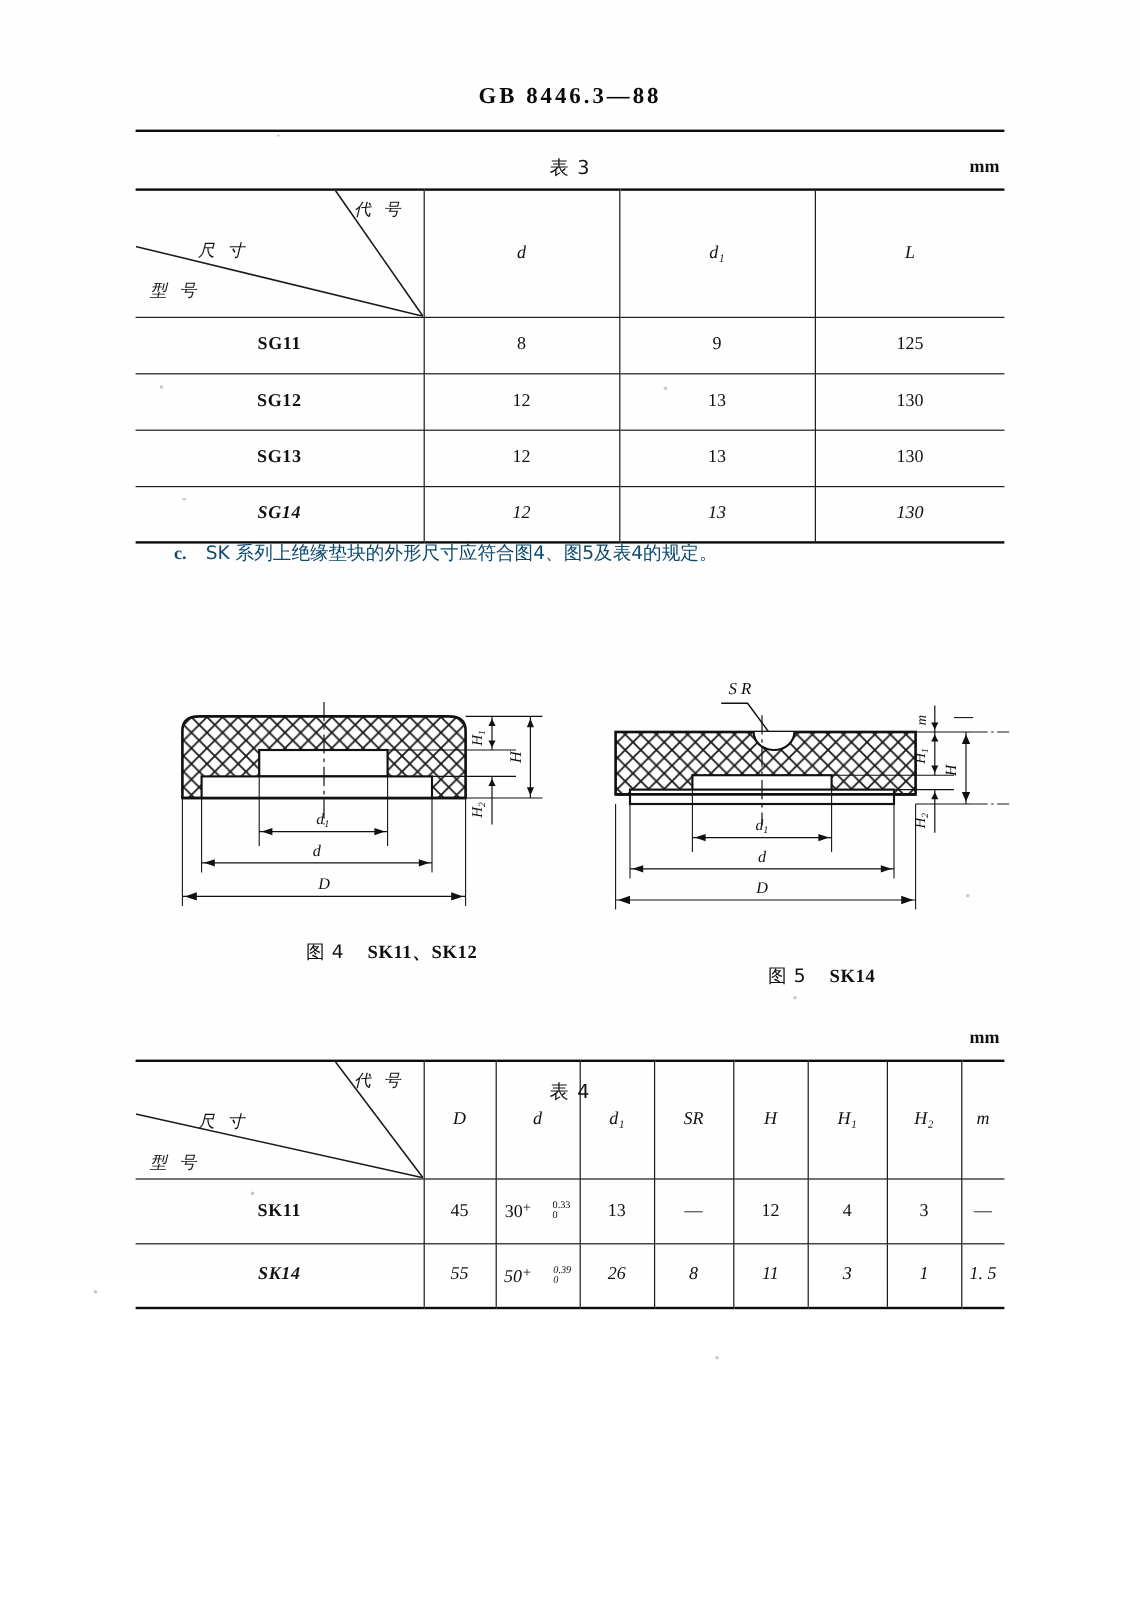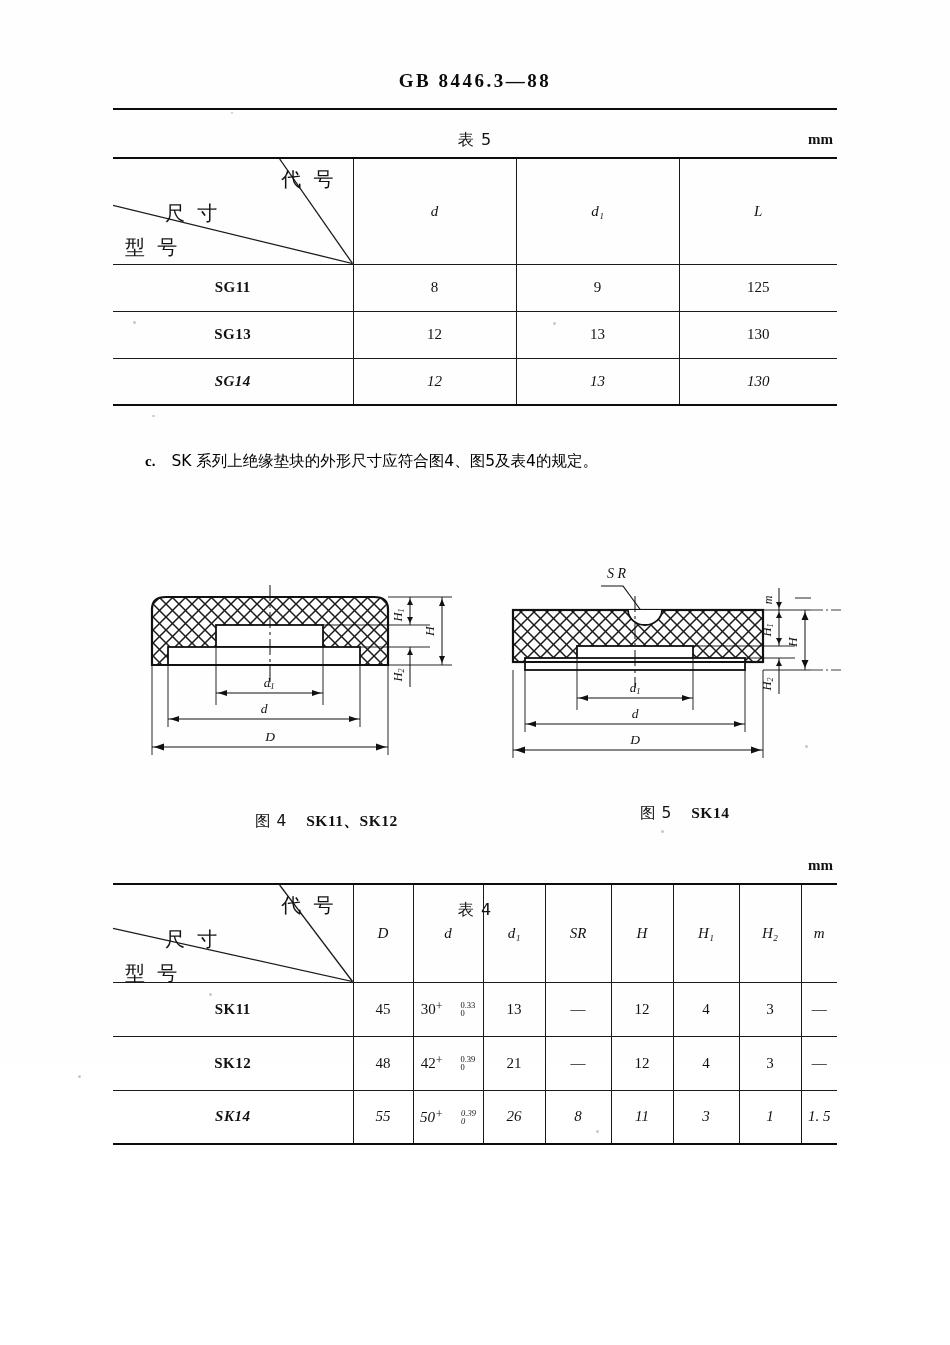--- a/index.html
+++ b/index.html
@@ -95,24 +95,25 @@
   }
   .corner svg {
     position: absolute;
     left: 0; top: 0;
     width: 100%; height: 100%;
     display: block;
   }
   .corner .lab {
     position: absolute;
     font-family: "DejaVu Sans", "Liberation Sans", sans-serif;
-    font-size: 20px;
+    font-size: 14px;
     letter-spacing: 3px;
     color: #111;
     white-space: nowrap;
+    font-style: italic;
   }
   .corner .lab-code  { right: 16px;  top: 7px; }
   .corner .lab-dim   { left: 52px;   top: 41px; }
   .corner .lab-model { left: 12px;   top: 75px; }
 
   .colhead {
     font-style: italic;
     font-size: 16px;
     font-family: "Liberation Serif", "DejaVu Serif", serif;
   }
@@ -142,21 +143,21 @@
   }
   .tol .stack .up { display: block; }
   .tol .stack .lo { display: block; }
   .dash { font-size: 16px; }
 
   
   .para {
     position: absolute;
     font-family: "DejaVu Sans", "Liberation Sans", sans-serif;
     font-size: 15.5px;
-    color: #000000;
+    color: #0c4a6e;
     white-space: nowrap;
   }
   .para .lead {
     font-family: "Liberation Serif", "DejaVu Serif", serif;
     font-weight: bold;
     font-style: normal;
     margin-right: 16px;
     font-size: 15px;
   }
 
@@ -188,21 +189,21 @@
 </head>
 <body>
 
 <div class="page">
 
   <div class="header">
     <span class="header-title">GB 8446.3—88</span>
   </div>
   <div class="header-rule"></div>
 
-  <div class="tbl-caption" style="left:113px; top:130px; width:724px;">表 5</div>
+  <div class="tbl-caption" style="left:113px; top:130px; width:724px;">表 3</div>
   <div class="tbl-unit" style="left:808px; top:131px;">mm</div>
 
   <table class="tbl" style="left:113px; top:157px; width:724px;">
     <colgroup>
       <col style="width:240px">
       <col style="width:163px">
       <col style="width:163px">
       <col style="width:158px">
     </colgroup>
     <tbody>
@@ -227,20 +228,26 @@
         </td>
       </tr>
 
       <tr style="height:47px;">
         <td class="no-l modelcell">SG11</td>
         <td class="datacell">8</td>
         <td class="datacell">9</td>
         <td class="datacell no-r">125</td>
       </tr>
       <tr style="height:47px;">
+        <td class="no-l modelcell">SG12</td>
+        <td class="datacell">12</td>
+        <td class="datacell">13</td>
+        <td class="datacell no-r">130</td>
+      </tr>
+      <tr style="height:47px;">
         <td class="no-l modelcell">SG13</td>
         <td class="datacell">12</td>
         <td class="datacell">13</td>
         <td class="datacell no-r">130</td>
       </tr>
       <tr style="height:47px;">
         <td class="no-l outer-bot modelcell">SG14</td>
         <td class="datacell outer-bot">12</td>
         <td class="datacell outer-bot">13</td>
         <td class="datacell outer-bot no-r">130</td>
@@ -306,21 +313,21 @@
 
       <line x1="12" y1="100" x2="12" y2="190" stroke="#111" stroke-width="0.9"></line>
       <line x1="248" y1="100" x2="248" y2="190" stroke="#111" stroke-width="0.9"></line>
       <line x1="12" y1="182" x2="248" y2="182" stroke="#111" stroke-width="1"></line>
       <path d="M14,182 l10,-3.5 l0,7 Z" fill="#111"></path>
       <path d="M246,182 l-10,-3.5 l0,7 Z" fill="#111"></path>
       <text x="130" y="176" font-size="13.5" font-style="italic" text-anchor="middle">D</text>
     </svg>
   </div>
 
-  <div class="figcap" style="left:255px; top:811px;">
+  <div class="figcap" style="left:255px; top:783px;">
     <span>图 4</span>
     <span class="lat" style="margin-left:14px;">SK11、SK12</span>
   </div>
 
   <div class="figwrap" style="left:495px; top:560px;">
     <svg width="350" height="220" viewBox="0 0 350 220">
       <defs>
         <pattern id="xh5" width="13" height="13" patternUnits="userSpaceOnUse">
           <rect width="13" height="13" fill="#ffffff"></rect>
           <path d="M-3,3 l6,-6 M0,13 l13,-13 M10,16 l6,-6" stroke="#1a1a1a" stroke-width="1.5"></path>
@@ -442,35 +449,20 @@
           </span>
         </td>
         <td class="datacell">13</td>
         <td class="datacell dash">—</td>
         <td class="datacell">12</td>
         <td class="datacell">4</td>
         <td class="datacell">3</td>
         <td class="datacell dash no-r">—</td>
       </tr>
 
-      <tr style="height:54px;">
-        <td class="no-l modelcell">SK12</td>
-        <td class="datacell">48</td>
-        <td class="datacell">
-          <span class="tol">
-            <span class="base">42</span><span class="plus">+</span><span class="stack"><span class="up">0.39</span><span class="lo">0</span></span>
-          </span>
-        </td>
-        <td class="datacell">21</td>
-        <td class="datacell dash">—</td>
-        <td class="datacell">12</td>
-        <td class="datacell">4</td>
-        <td class="datacell">3</td>
-        <td class="datacell dash no-r">—</td>
-      </tr>
 
       <tr style="height:54px;">
         <td class="no-l outer-bot modelcell">SK14</td>
         <td class="datacell outer-bot">55</td>
         <td class="datacell outer-bot">
           <span class="tol">
             <span class="base">50</span><span class="plus">+</span><span class="stack"><span class="up">0.39</span><span class="lo">0</span></span>
           </span>
         </td>
         <td class="datacell outer-bot">26</td>

